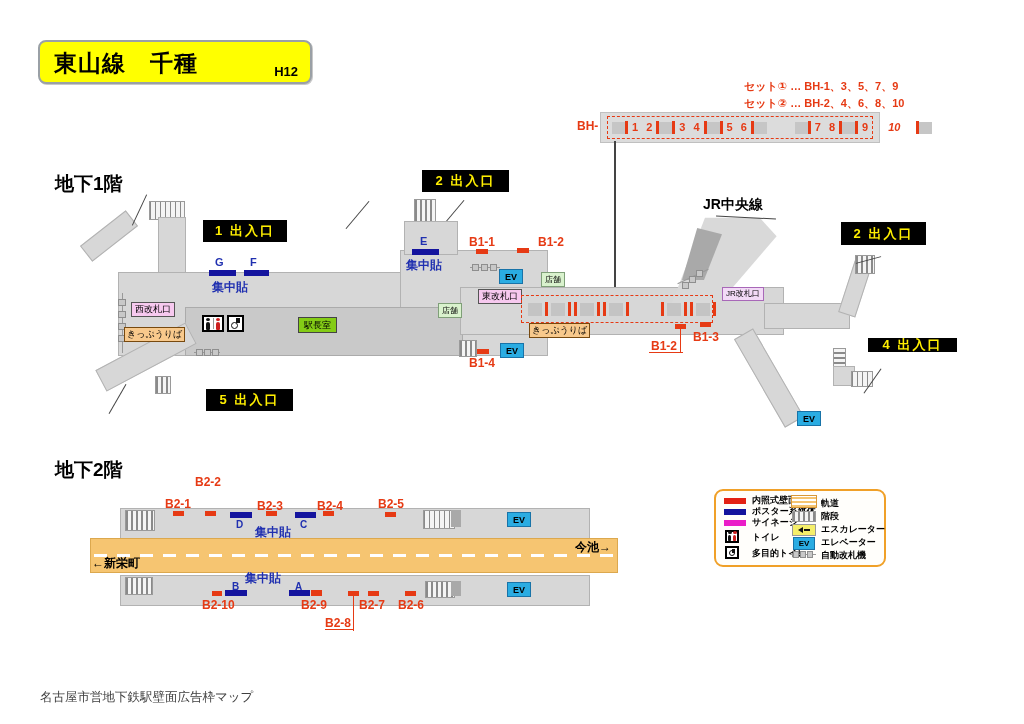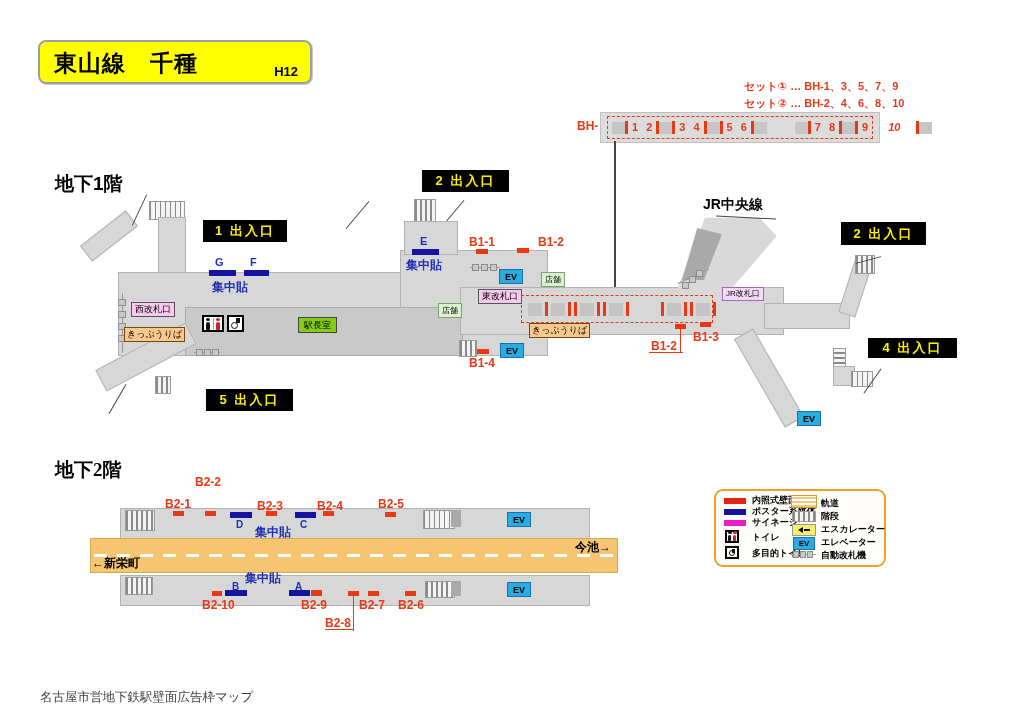--- a/index.html
+++ b/index.html
@@ -242,24 +242,24 @@
   <div class="abs rline" style="left:680px;top:329px;width:1px;height:24px;"></div>
   <div class="abs rline" style="left:649px;top:352px;width:34px;height:1px;"></div>
 
   <div class="abs" style="left:703px;top:196px;font-size:14px;font-weight:bold;">JR中央線</div>
   <div class="abs line" style="left:716px;top:217px;width:60px;height:1px;transform:rotate(3deg);"></div>
   <div class="abs jrgatebox" style="left:722px;top:287px;">JR改札口</div>
 
   <div class="abs exit" style="left:203px;top:220px;width:84px;height:22px;">1 出入口</div>
   <div class="abs exit" style="left:422px;top:170px;width:87px;height:22px;">2 出入口</div>
   <div class="abs exit" style="left:841px;top:222px;width:85px;height:23px;">2 出入口</div>
-  <div class="abs exit" style="left:868px;top:338px;width:89px;height:20px;">4 出入口</div>
+  <div class="abs exit" style="left:868px;top:338px;width:89px;height:14px;">4 出入口</div>
   <div class="abs exit" style="left:206px;top:389px;width:87px;height:22px;">5 出入口</div>
 
-  <div class="abs h1lab" style="left:55px;top:457px;font-family:Liberation Serif, serif;">地下2階</div>
+  <div class="abs h1lab" style="left:55px;top:457px;">地下2階</div>
 
   <div class="abs plan" style="left:120px;top:508px;width:468px;height:30px;"></div>
   <div class="abs stairs" style="left:125px;top:510px;width:28px;height:19px;"></div>
   <div class="abs stairs" style="left:423px;top:510px;width:30px;height:17px;"></div>
   <div class="abs wedge" style="left:451px;top:510px;width:10px;height:17px;"></div>
   <div class="abs ev" style="left:507px;top:512px;width:22px;height:13px;">
       <span>EV</span>
     </div>
 
   <div class="abs" style="left:90px;top:538px;width:528px;height:35px;background:var(--torange);border:1px solid #dca84e;box-sizing:border-box;"></div>

